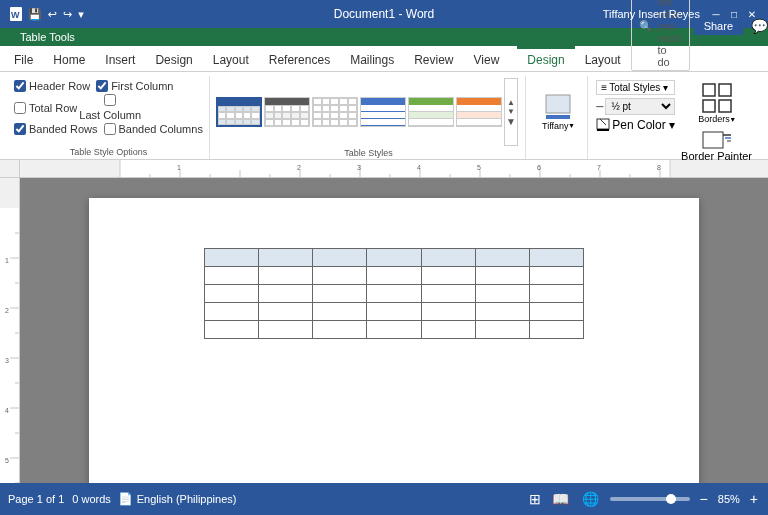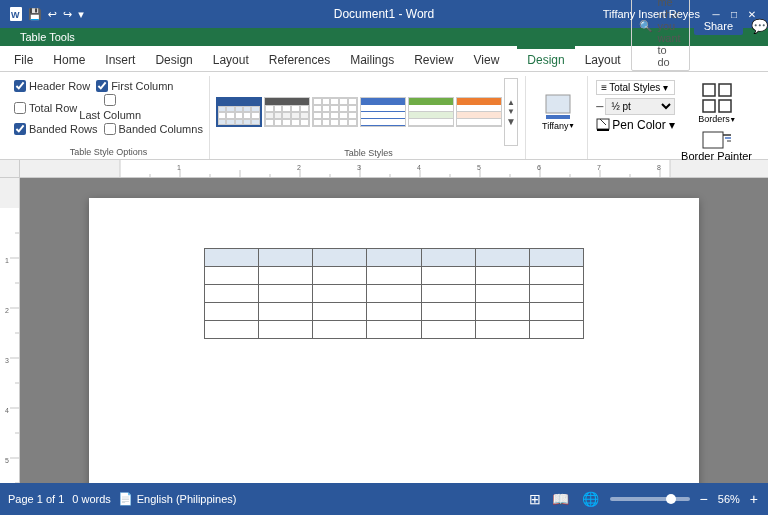--- a/index.html
+++ b/index.html
@@ -566,16 +566,16 @@
     <span class="status-item">English (Philippines)</span>
   </div>
   <div class="status-right">
     <button class="view-btn" title="Print Layout">⊞</button>
     <button class="view-btn" title="Read Mode">📖</button>
     <button class="view-btn" title="Web Layout">🌐</button>
     <div class="zoom-slider">
       <div class="zoom-thumb"></div>
     </div>
     <button class="view-btn">−</button>
-    <span class="zoom-pct">56%</span>
+    <span class="zoom-pct">85%</span>
     <button class="view-btn">+</button>
   </div>
 </div>
 
 </body></html>

